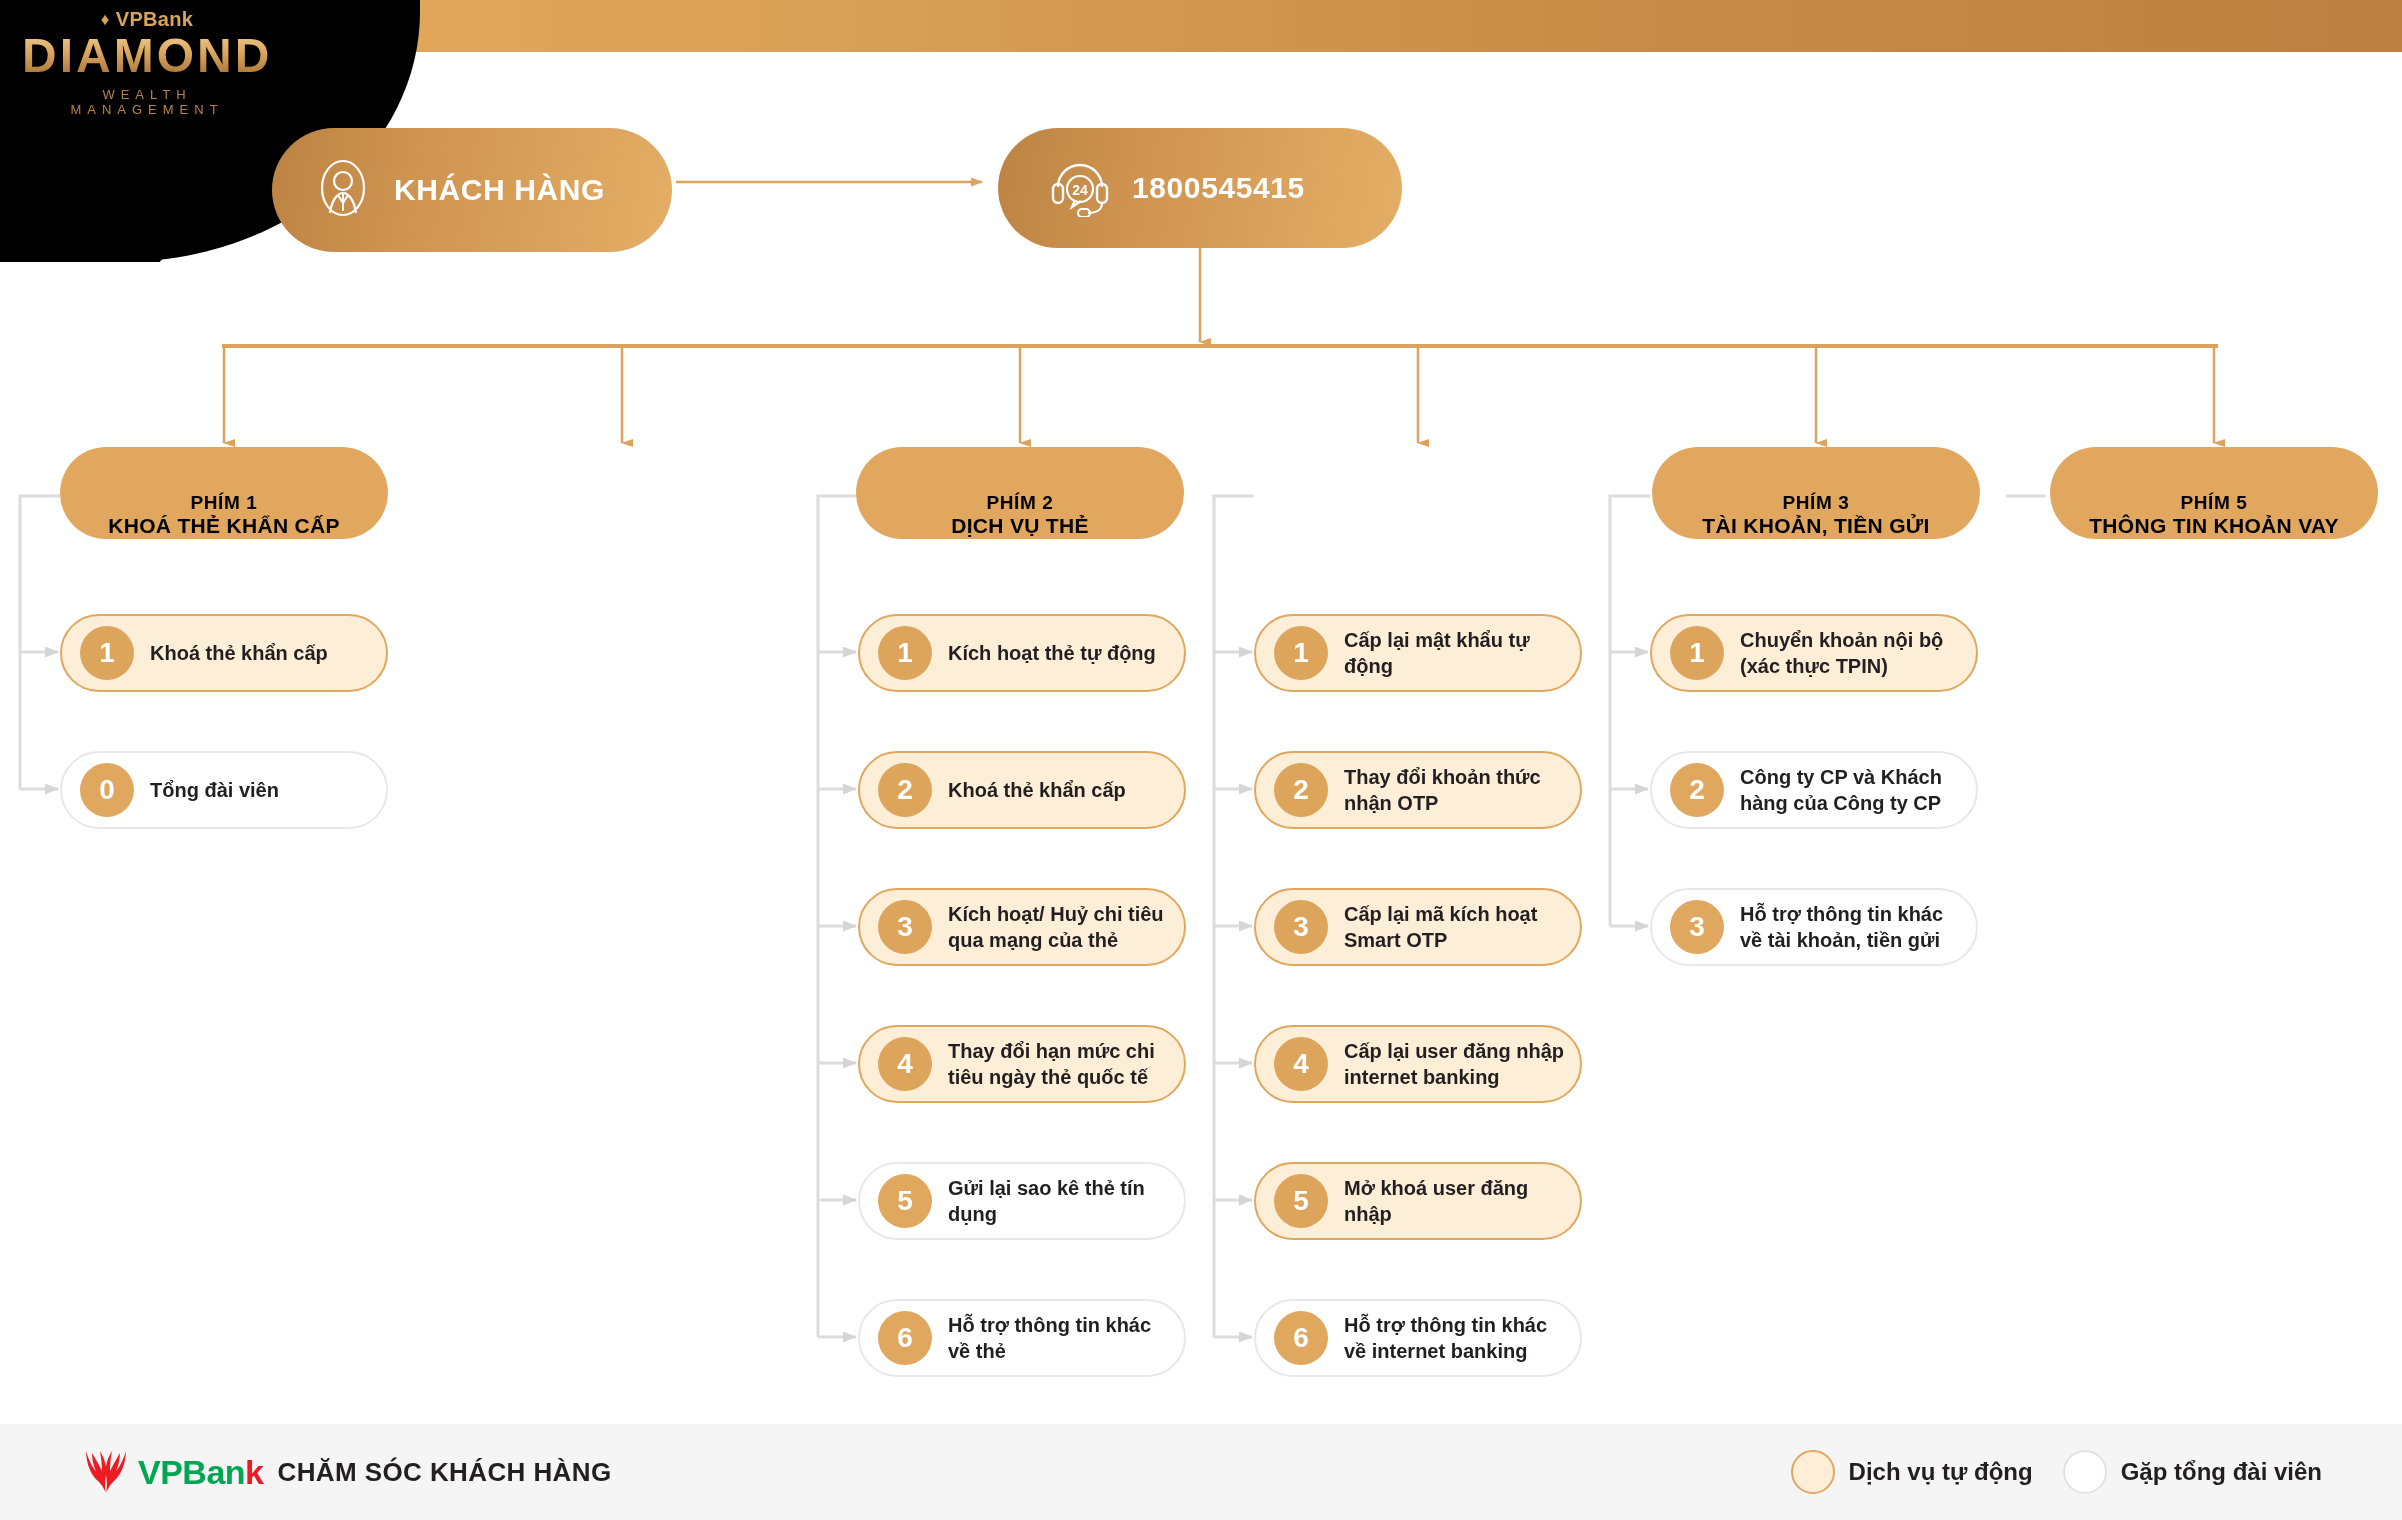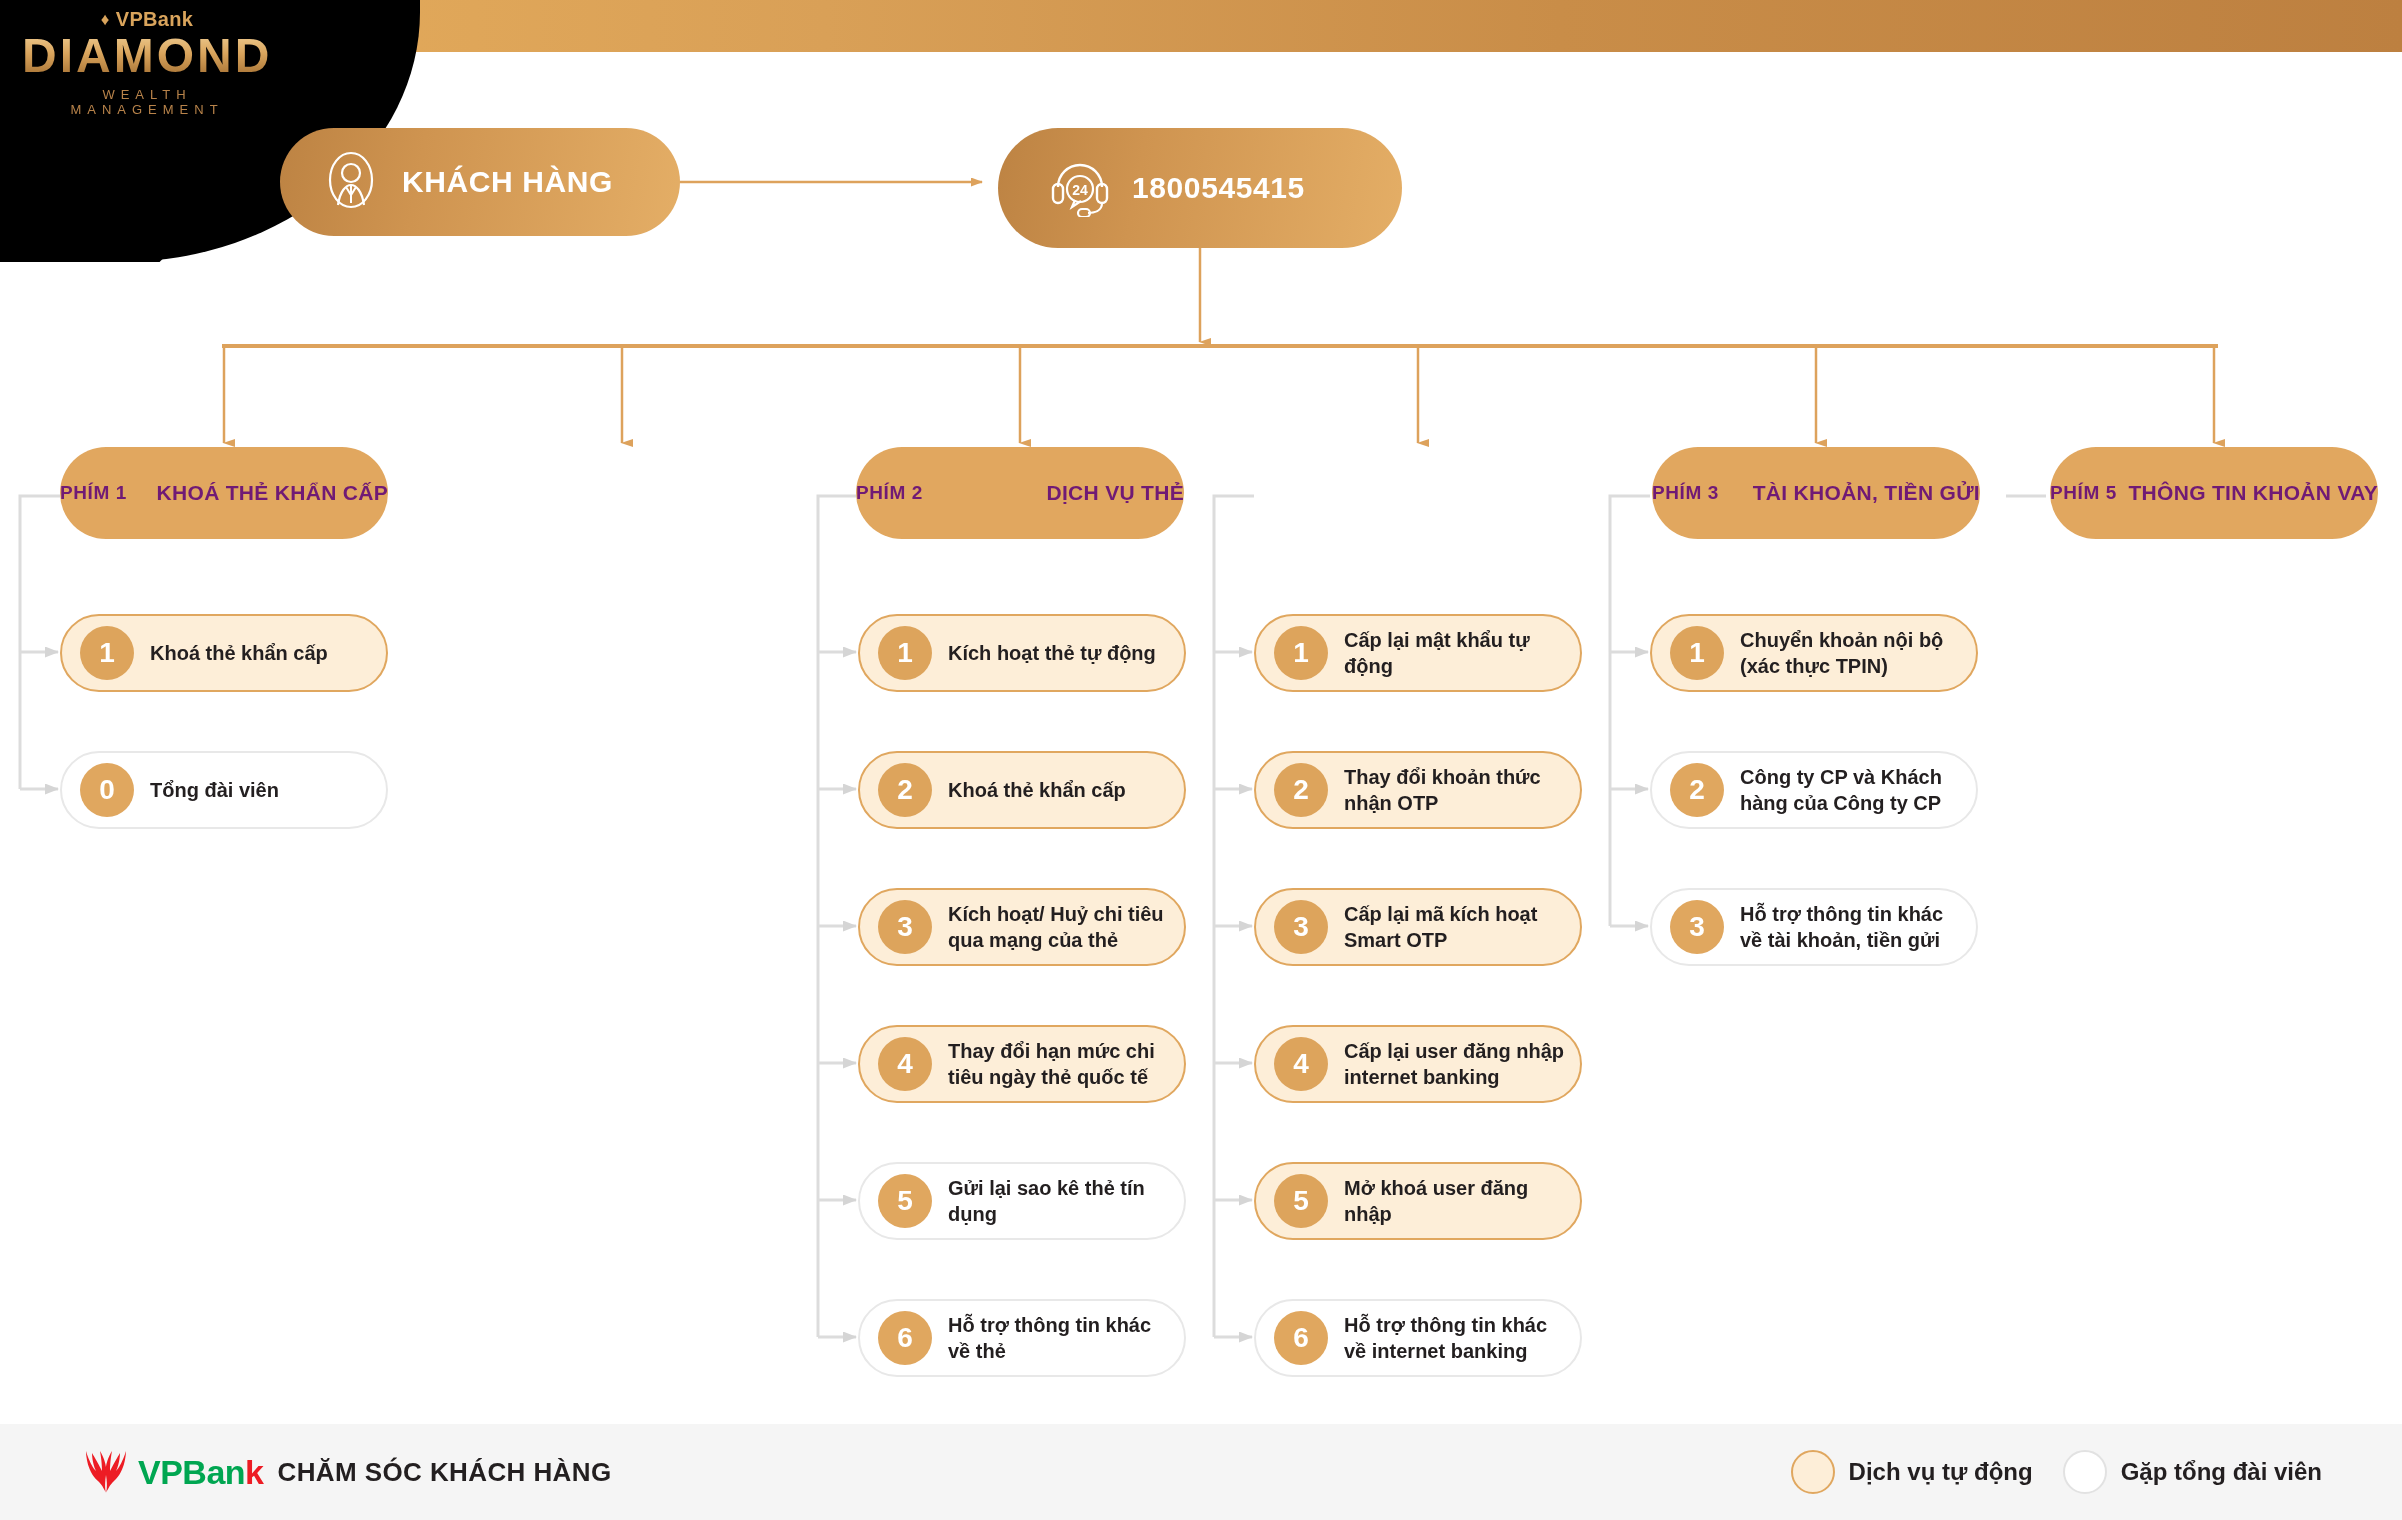--- a/index.html
+++ b/index.html
@@ -53,33 +53,33 @@
   .logo-sub{
     font-size:13px; letter-spacing:6px; color:#b8834a; margin-top:6px; font-weight:400;
   }
 
   
   .top-node{
     position:absolute; display:flex; align-items:center; gap:20px;
     border-radius:70px; color:#fff; z-index:6;
     background: linear-gradient(100deg,#bd8343 0%, #cf9450 35%, #e4ae66 100%);
   }
-  #node-customer{ left:280px; top:128px; width:400px; height:108px; padding-left:40px; }
+  #node-customer{ left:272px; top:128px; width:400px; height:124px; padding-left:40px; }
   #node-hotline { left:998px; top:128px; width:404px; height:120px; padding-left:50px; }
   .top-node .label{ font-size:30px; font-weight:700; letter-spacing:.6px; white-space:nowrap; }
   .ico{ flex:0 0 auto; }
 
   
   svg.wires{ position:absolute; left:0; top:0; width:2402px; height:1520px; z-index:1; }
 
   
   .key-head{
     position:absolute; height:92px; border-radius:48px;
-    background:#e1a75f; color:#701a75;
-    display:flex; flex-direction:row; align-items:center; justify-content:space-between;
+    background:#e1a75f; color:#000000;
+    display:flex; flex-direction:column; align-items:center; justify-content:flex-end;
     z-index:4; line-height:1.18;
   }
   .key-head .k1{ font-size:19px; font-weight:700; letter-spacing:.6px; }
   .key-head .k2{ font-size:21px; font-weight:700; letter-spacing:.3px; white-space:nowrap; }
 
   
   .pill{
     position:absolute; display:flex; align-items:center; gap:16px;
     border-radius:44px; padding-left:18px; z-index:4;
   }

